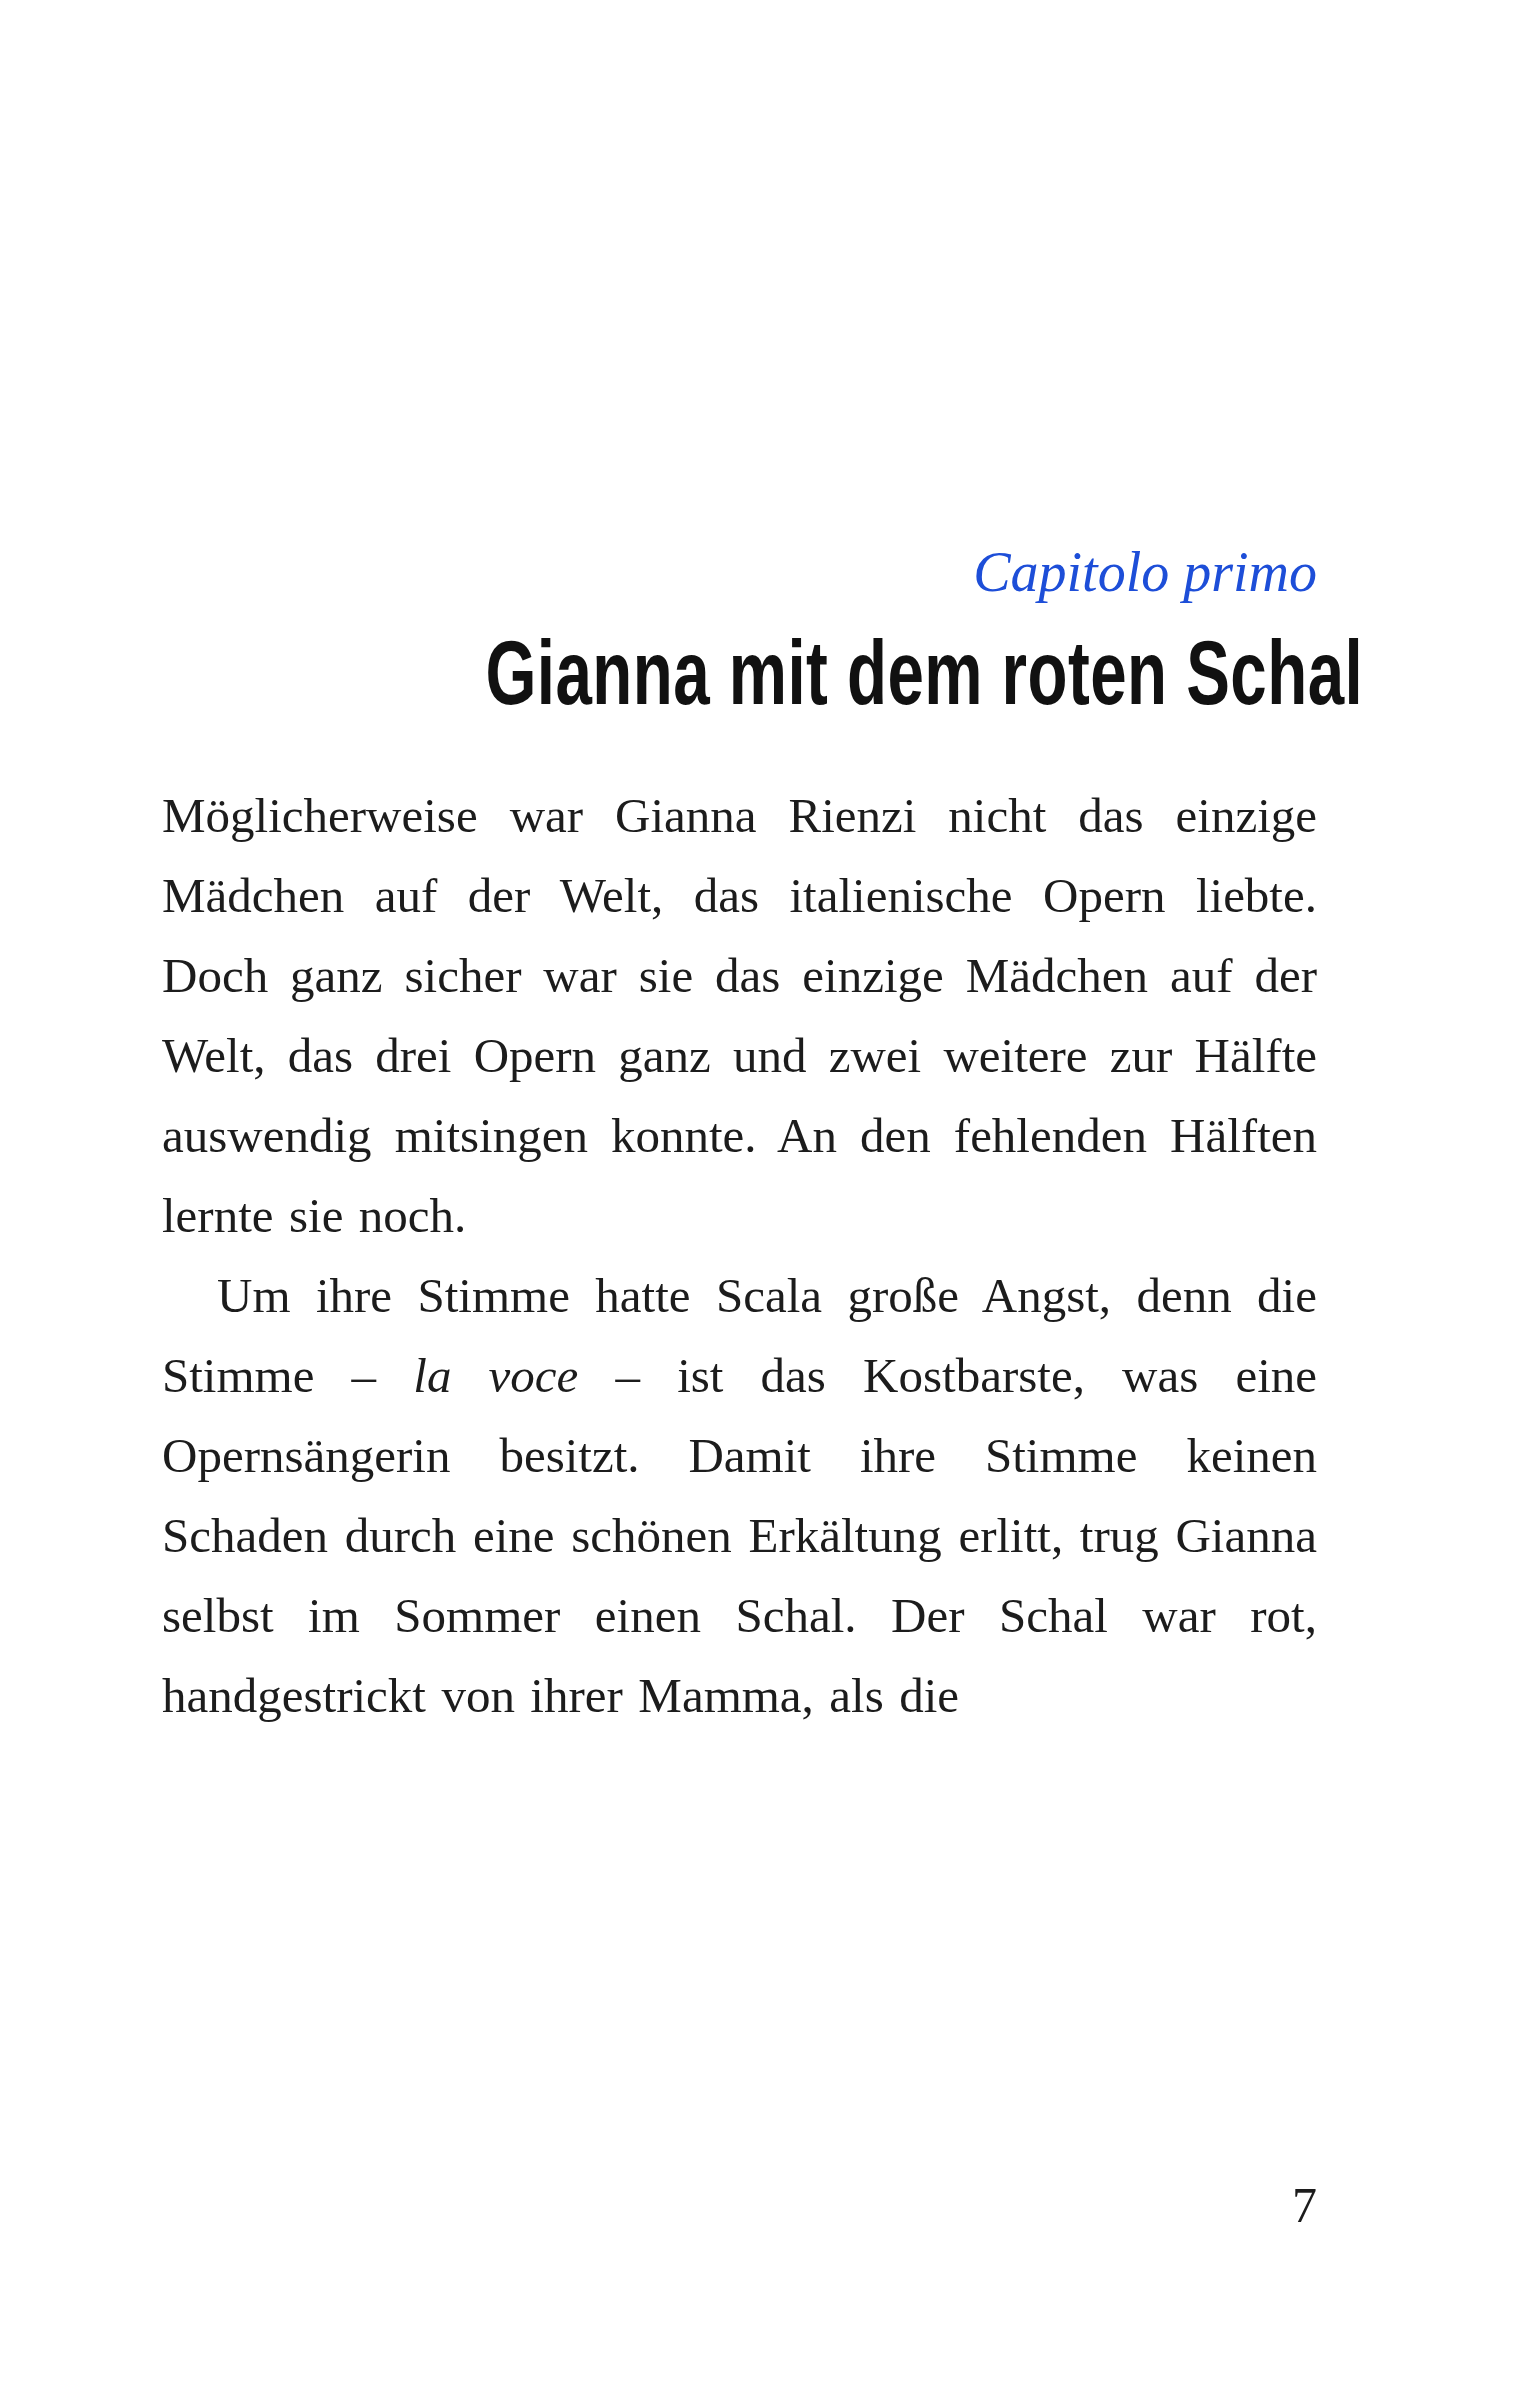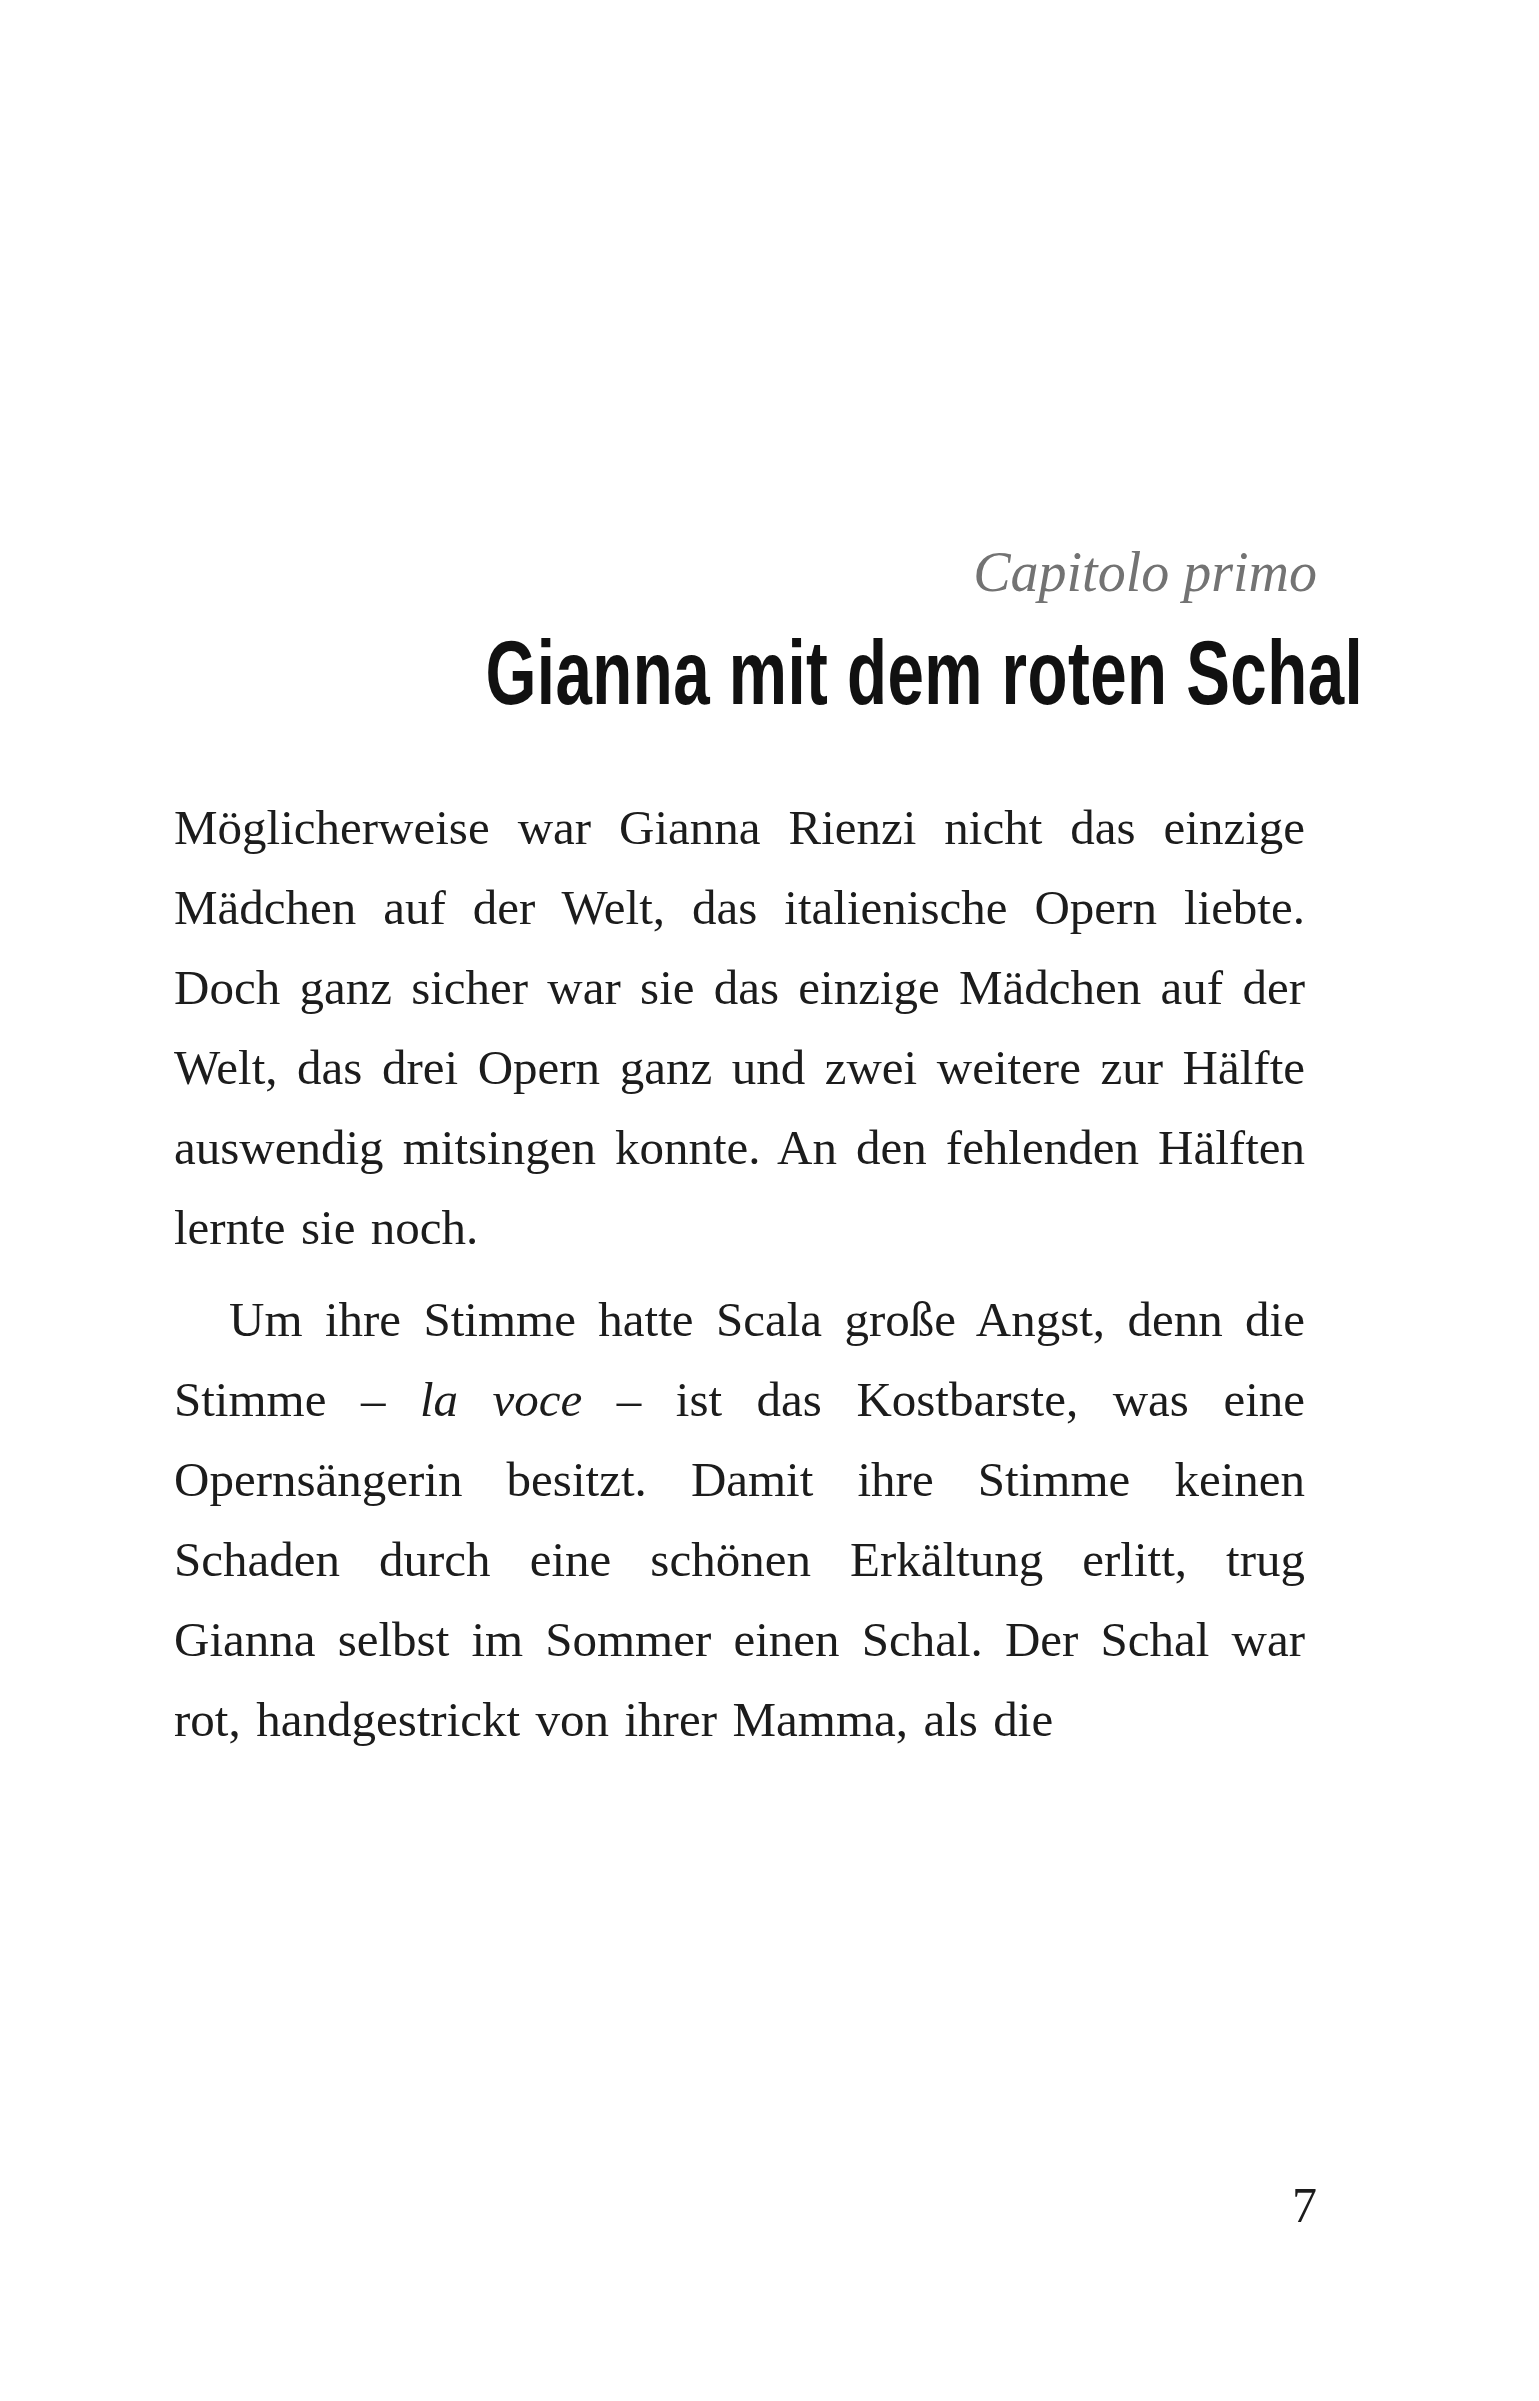--- a/index.html
+++ b/index.html
@@ -23,21 +23,21 @@
     width: 1155px;
     top: 539px;
     text-align: right;
   }
   .chapter-label {
     font-family: "Liberation Serif", serif;
     font-style: italic;
     font-weight: 400;
     font-size: 56px;
     line-height: 1.2;
-    color: #737373;
+    color: #1d4ed8;
   }
   .chapter-title {
     margin-top: 18px;
     font-family: "Liberation Sans", sans-serif;
     font-weight: 700;
     font-size: 91px;
     line-height: 1.08;
     letter-spacing: 0.6px;
     white-space: nowrap;
     color: #111111;
@@ -48,21 +48,21 @@
     position: absolute;
     left: 162px;
     width: 1155px;
     top: 776px;
     font-size: 49px;
     line-height: 80px;
     text-align: justify;
     word-spacing: 3.2px;
     color: #1c1c1c;
   }
-  .para { margin: 12px; }
+  .para { margin: 0; }
   .para.indent { text-indent: 55px; }
   .para em { font-style: italic; }
   .page-number {
     position: absolute;
     left: 162px;
     width: 1155px;
     top: 2176px;
     text-align: right;
     font-size: 50px;
     color: #1c1c1c;

